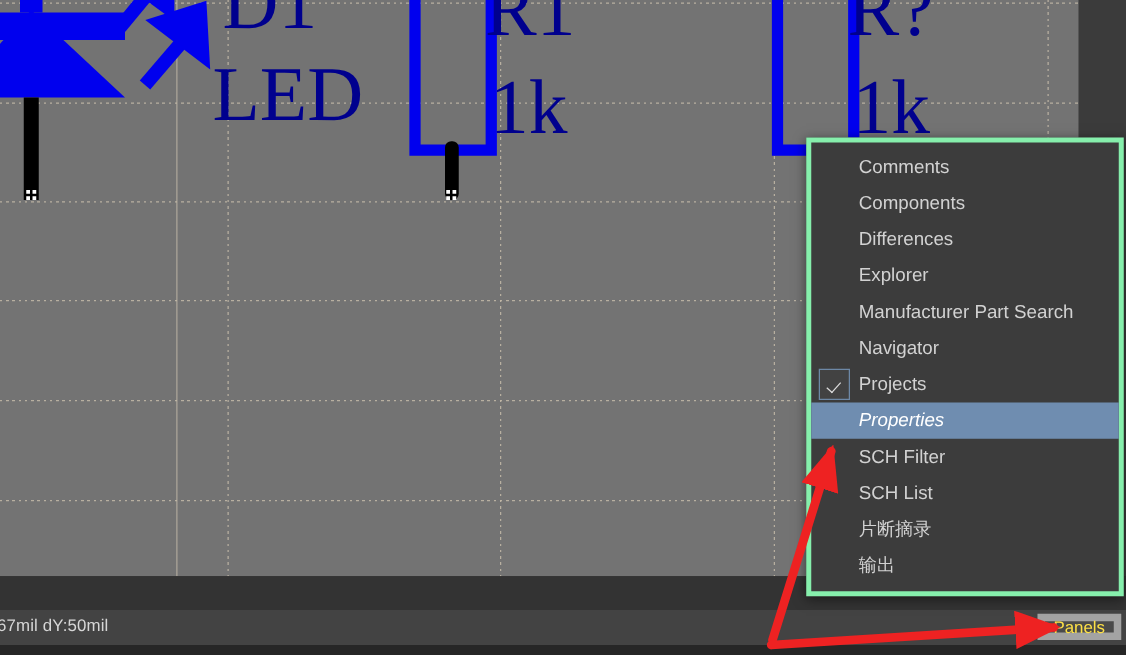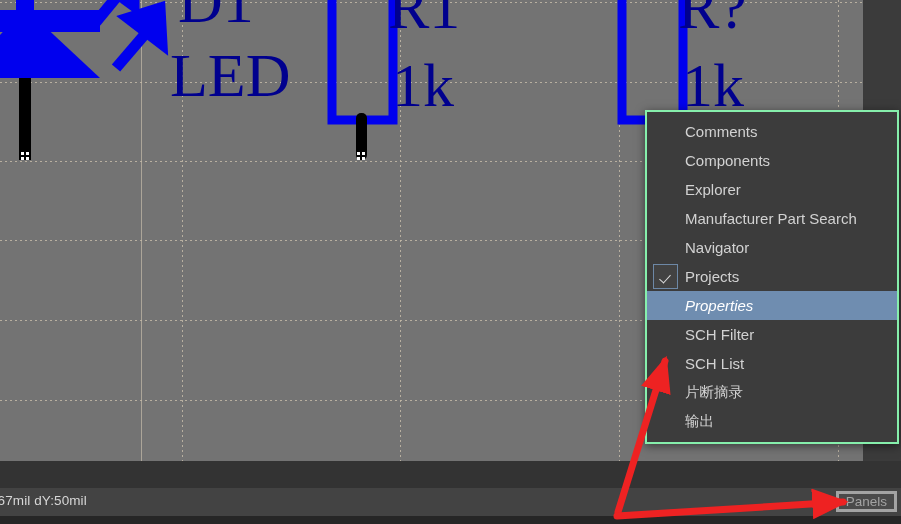--- a/index.html
+++ b/index.html
@@ -83,39 +83,39 @@
     white-space: nowrap;
     letter-spacing: .1px;
   }
   #panels-button {
     position: absolute;
     right: 4px; top: 3px;
     height: 21px;
     padding: 0 7px;
     display: flex; align-items: center;
     background: #4a4a4a;
-    border: 3px solid #a3a3a3;
-    color: #a3a3a3;
+    border: 6px solid #a3a3a3;
+    color: #fde047;
     font-size: 13.5px;
     box-sizing: border-box;
   }
   #bottom-edge {
     position: absolute;
     left: 0; top: 516px;
     width: 901px; height: 8px;
     background: #262626;
   }
 
   
   #panels-menu {
     position: absolute;
     left: 645px; top: 110px;
     width: 254px;
     background: #3c3c3c;
-    border: 2px solid #86efac;
+    border: 4px solid #86efac;
     box-shadow: 0 2px 9px rgba(0,0,0,.5);
     padding: 5px 0 6px 0;
     box-sizing: border-box;
   }
   .menu-item {
     position: relative;
     height: 29px;
     display: flex;
     align-items: center;
     padding-left: 38px;
@@ -237,20 +237,23 @@
   <div id="bottom-edge"></div>
 
   <div id="panels-menu">
       <div class="menu-item">
         <span>Comments</span>
       </div>
       <div class="menu-item">
         <span>Components</span>
       </div>
       <div class="menu-item">
+        <span>Differences</span>
+      </div>
+      <div class="menu-item">
         <span>Explorer</span>
       </div>
       <div class="menu-item">
         <span>Manufacturer Part Search</span>
       </div>
       <div class="menu-item">
         <span>Navigator</span>
       </div>
       <div class="menu-item">
         <span class="check-box"></span>

